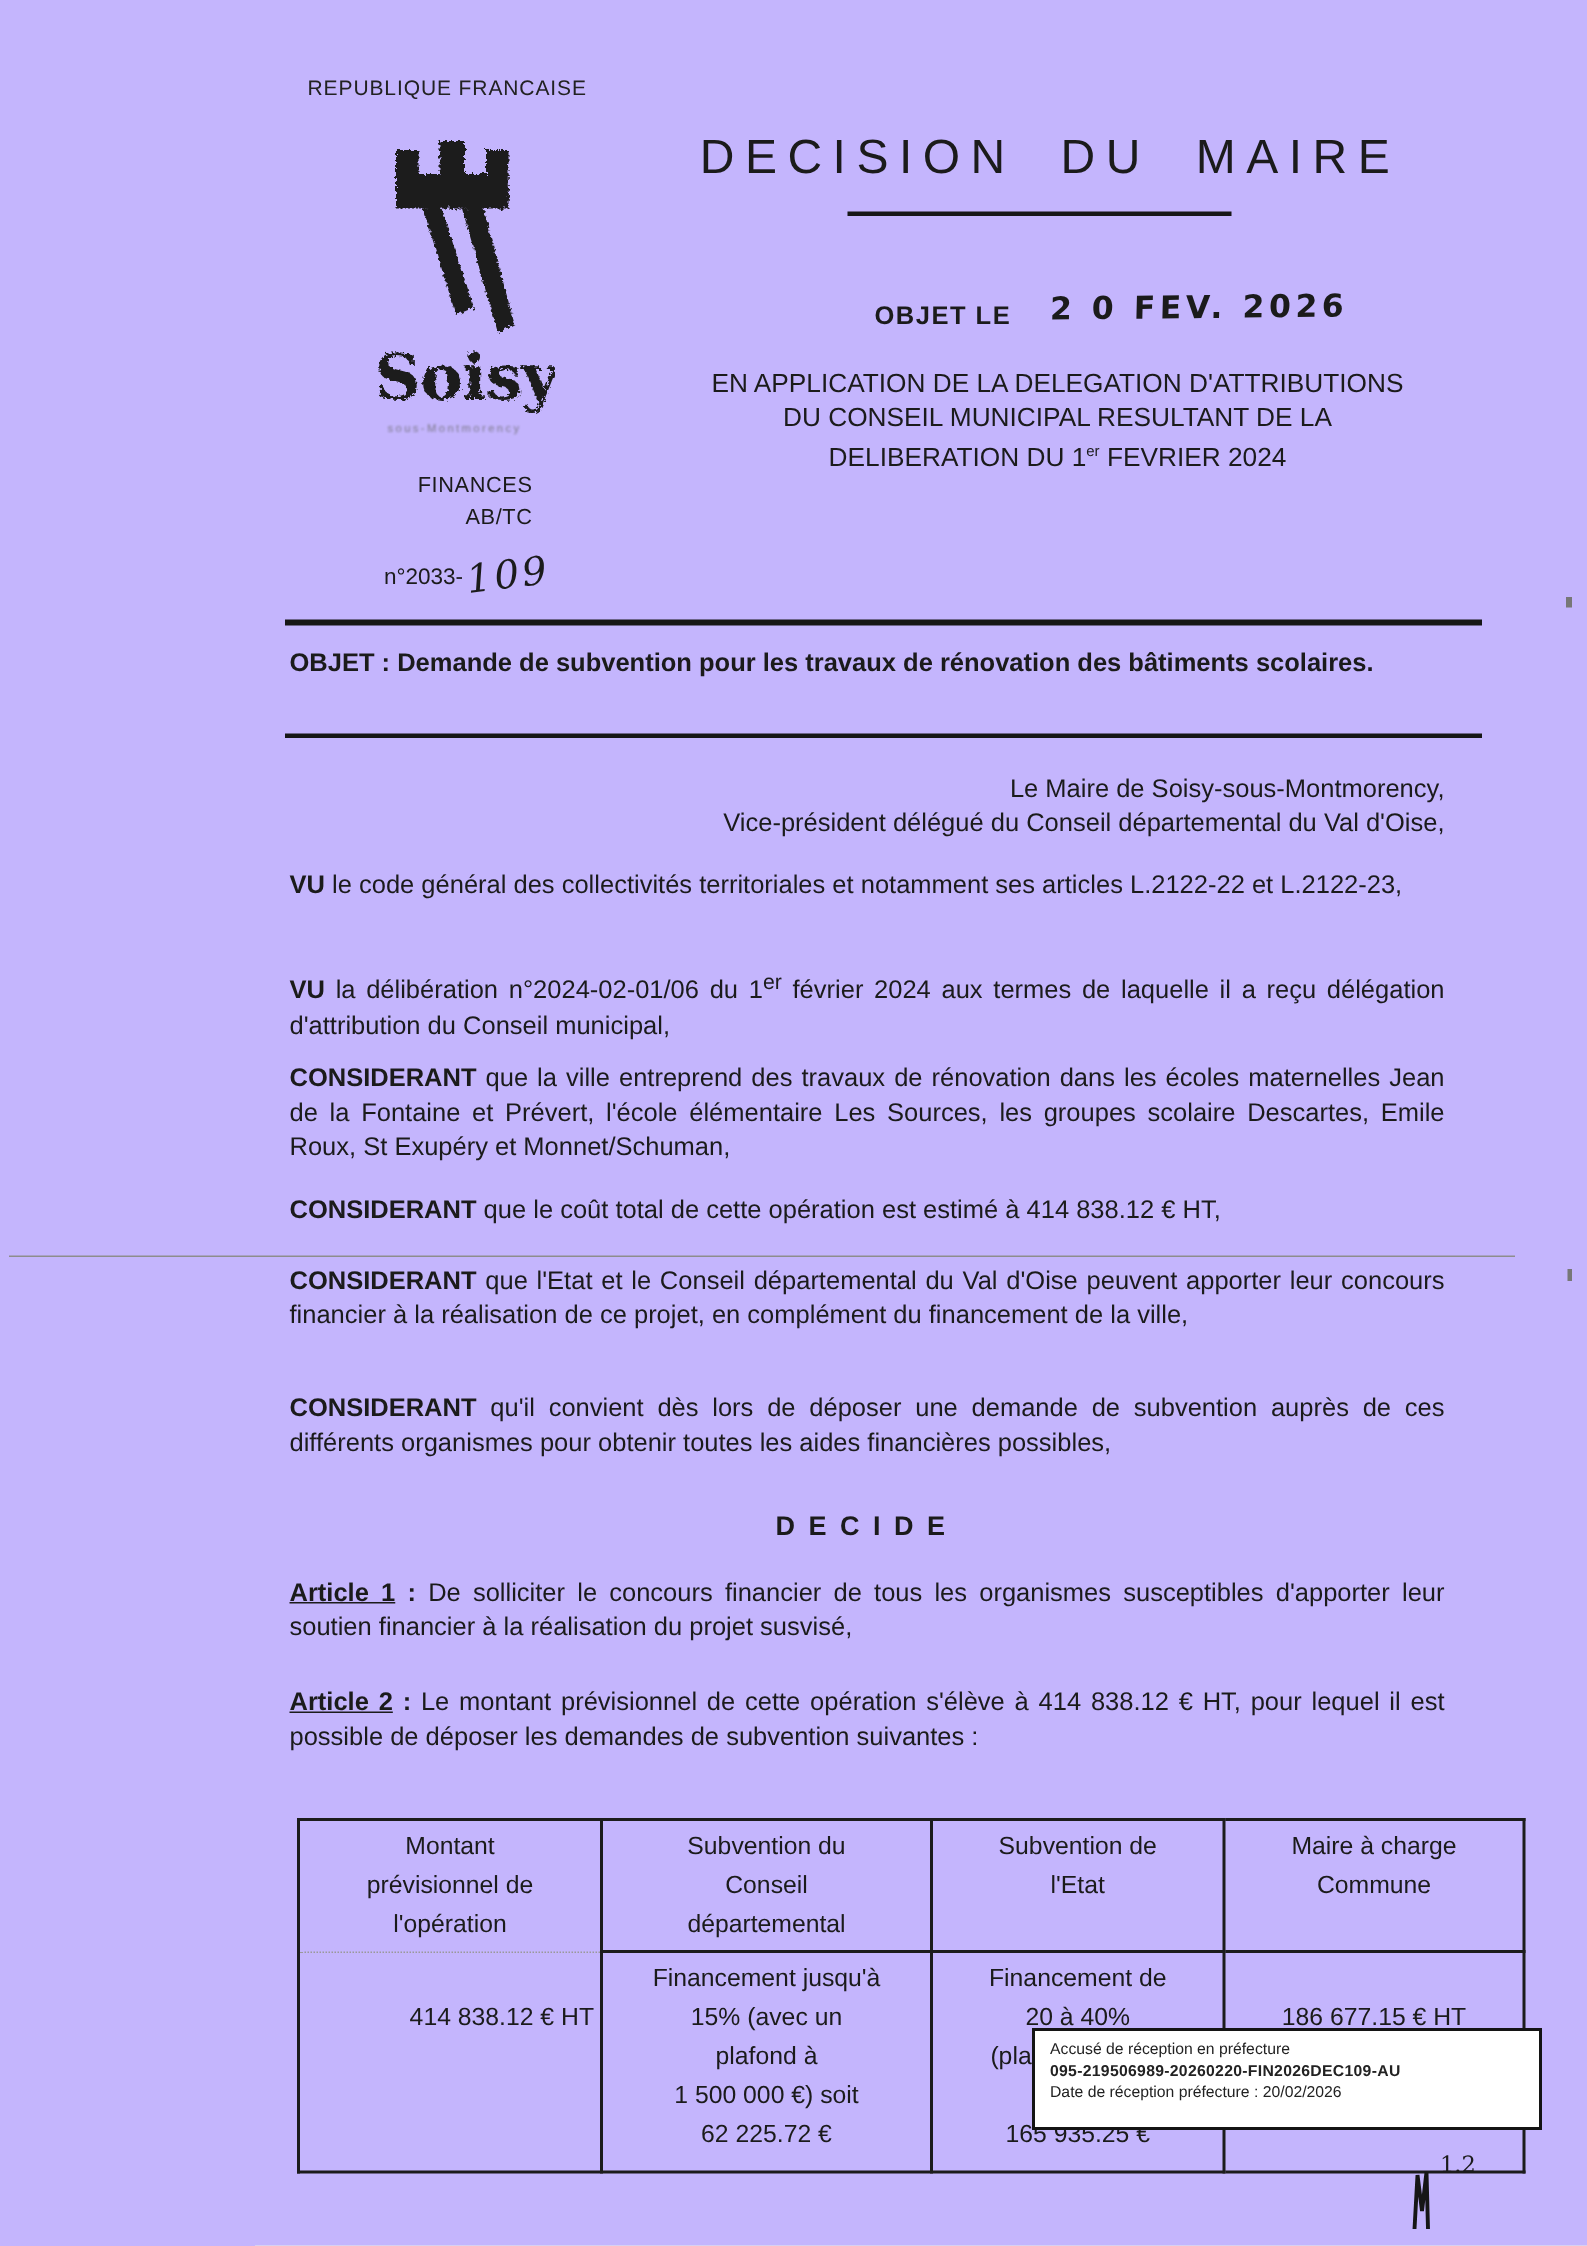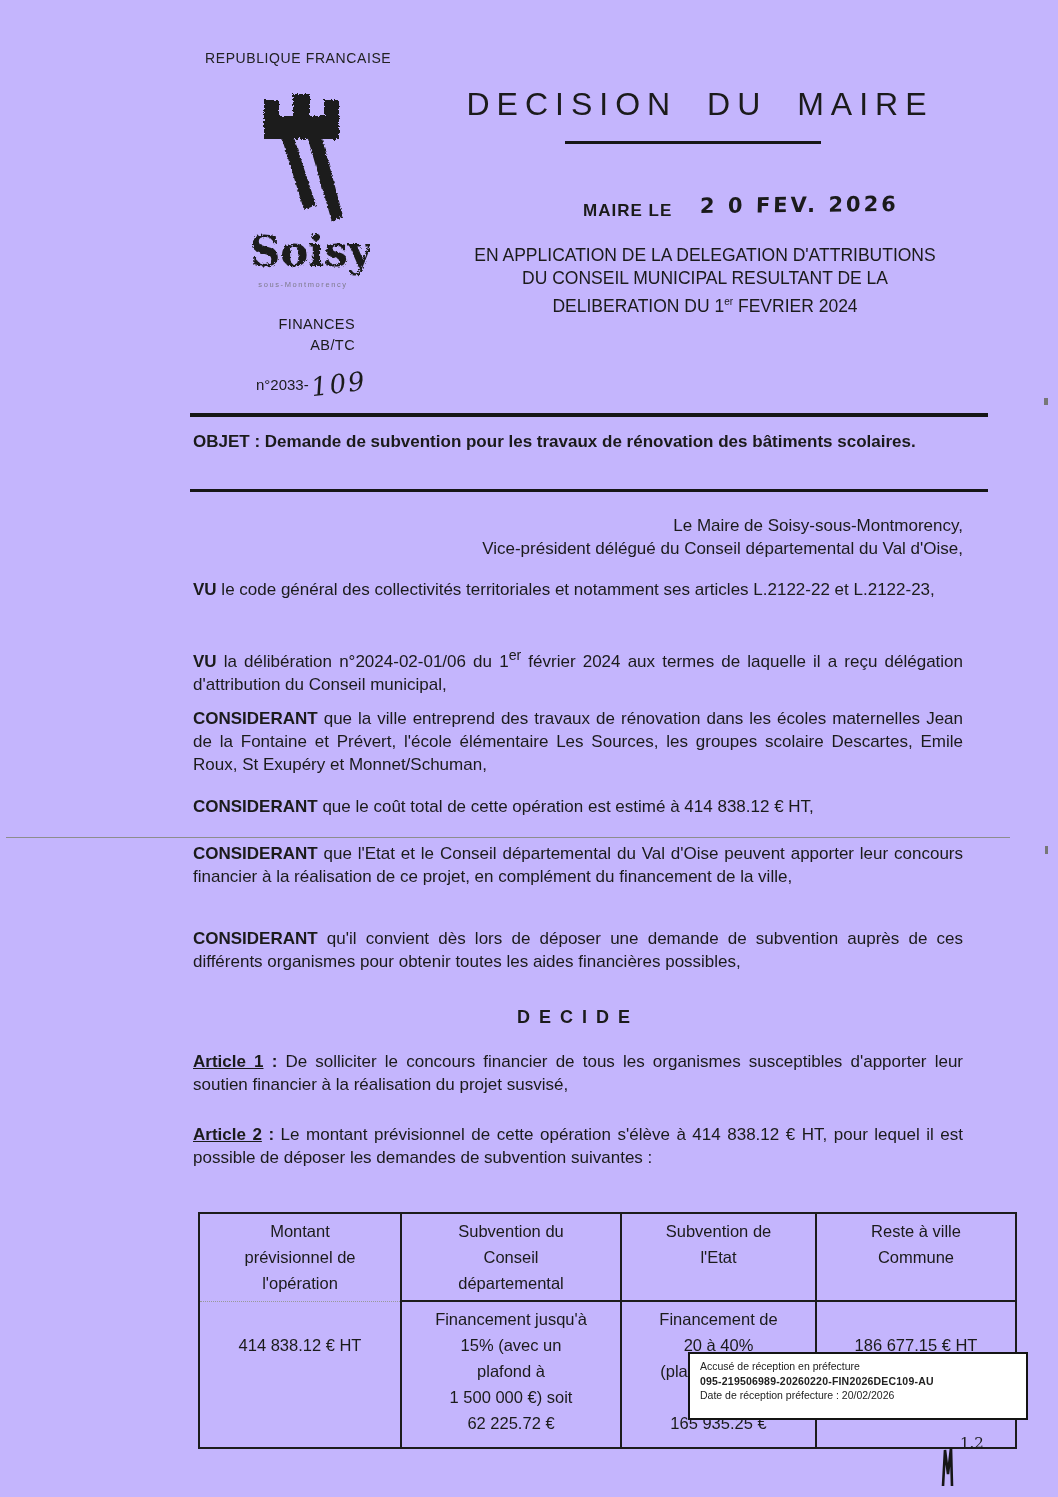--- a/index.html
+++ b/index.html
@@ -57,21 +57,21 @@
   .article-colon { font-weight:bold; }
 
   table.subv-table { left:178px; top:1212px; width:817px; border-collapse:collapse;
                      table-layout:fixed; font-size:16.5px; line-height:26px;
                      color:#1b1b1b;margin-left:20px; }
   .subv-table th, .subv-table td { border:2px solid #1c1c1c; text-align:center;
                                    padding:4px 4px; font-weight:normal; vertical-align:top; }
   .subv-table thead tr { height:78px; }
   .subv-table tbody tr { height:147px; }
   .subv-table th.no-sep { border-bottom:1px dotted #999; }
-  .subv-table td.no-sep { border-top:1px dotted #999; }
+  .subv-table td.no-sep { border-top:1px dotted #999;text-align:right; }
   .subv-table td.mid-pad { padding-top:30px; }
   .cell-line { white-space:nowrap; }
 
   .stamp { left:688px; top:1352px; width:318px; height:56px; background:#fff;
            border:2px solid #141414; padding:5px 8px 3px 10px; z-index:5;
            font-size:10.5px; line-height:14.5px; color:#222; box-sizing:content-box; }
   .stamp-l2 { font-weight:bold; letter-spacing:0.2px; }
 
   .paraph { left:938px; top:1444px; }
   .pageref { left:960px; top:1434px; font-family:"DejaVu Serif", serif; font-size:15px; }
@@ -100,21 +100,21 @@
         <path d="M72 51 L96 134 L107 128 L86 50 Z"></path>
       </g>
       <text x="14" y="178" font-size="42" font-weight="bold" font-family="DejaVu Serif, serif" fill="#1c1c1c" filter="url(#rough)">Soisy</text>
     </svg>
     <div class="logo-sub">sous-Montmorency</div>
   </div>
 
   <div class="abs doc-title">DECISION DU MAIRE</div>
   <div class="abs title-underline"></div>
 
-  <div class="abs prise-le">MAIRE LE</div>
+  <div class="abs prise-le">OBJET LE</div>
   <div class="abs date-stamp">2 0 FEV. 2026</div>
 
   <div class="abs application">
     <div>EN APPLICATION DE LA DELEGATION D'ATTRIBUTIONS</div>
     <div>DU CONSEIL MUNICIPAL RESULTANT DE LA</div>
     <div>
       <span>DELIBERATION DU 1</span><sup>er</sup><span> FEVRIER 2024</span>
     </div>
   </div>
 
@@ -195,21 +195,21 @@
         <th>
           <div class="cell-line">Subvention du</div>
           <div class="cell-line">Conseil</div>
           <div class="cell-line">départemental</div>
         </th>
         <th>
           <div class="cell-line">Subvention de</div>
           <div class="cell-line">l'Etat</div>
         </th>
         <th>
-          <div class="cell-line">Reste à ville</div>
+          <div class="cell-line">Maire à charge</div>
           <div class="cell-line">Commune</div>
         </th>
       </tr>
     </thead>
     <tbody>
       <tr>
         <td class="no-sep mid-pad">
           <div class="cell-line">414 838.12 € HT</div>
         </td>
         <td>

